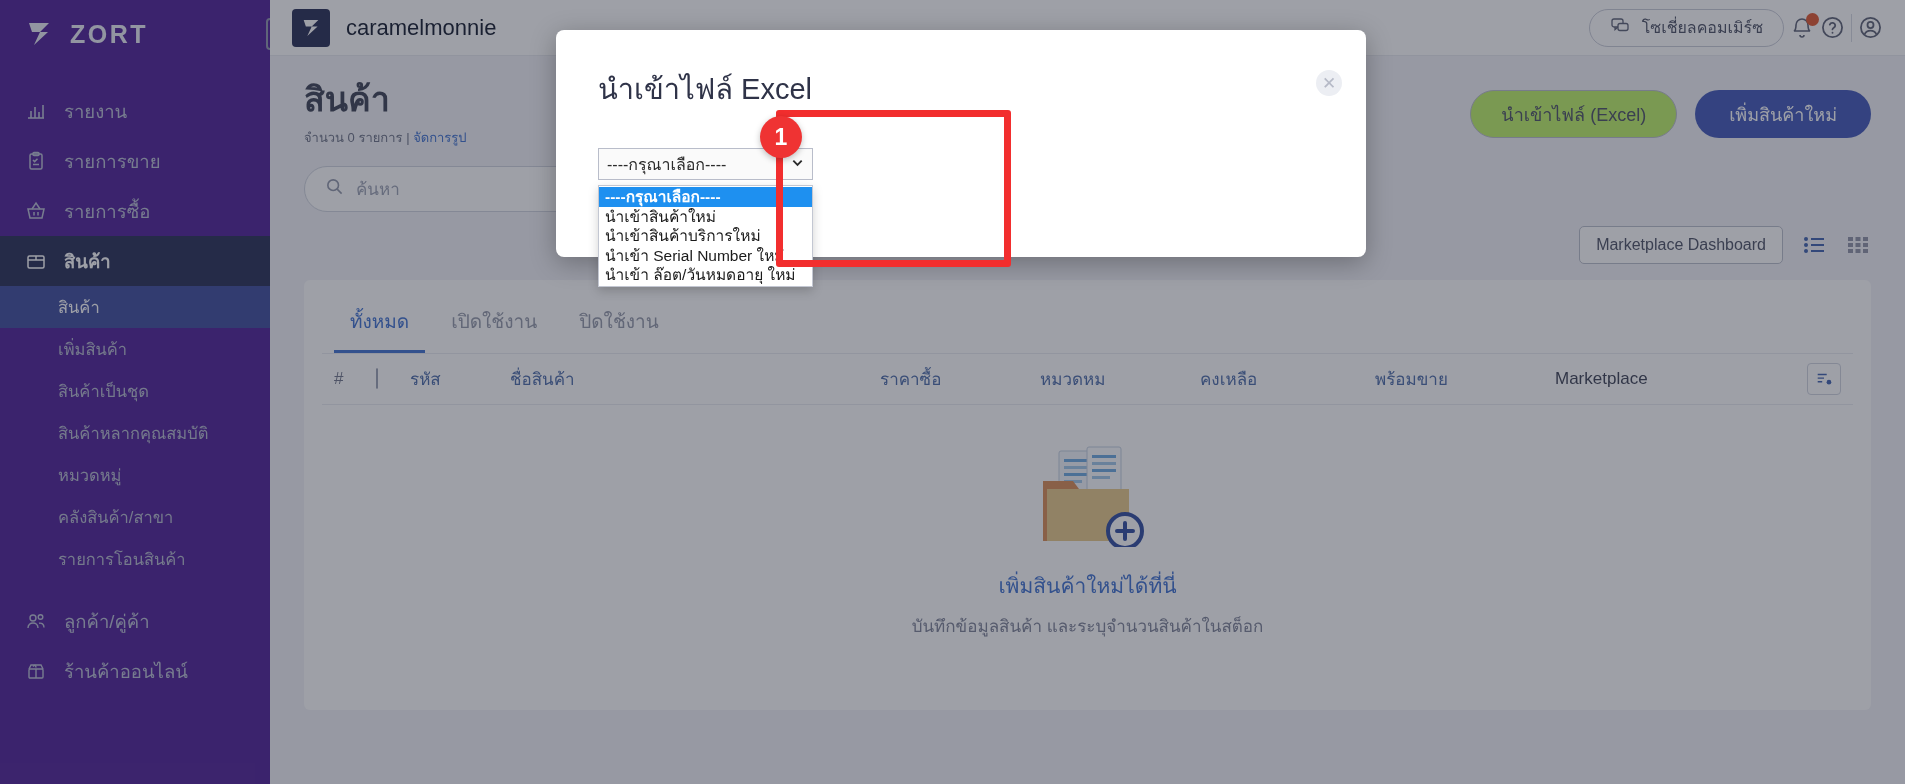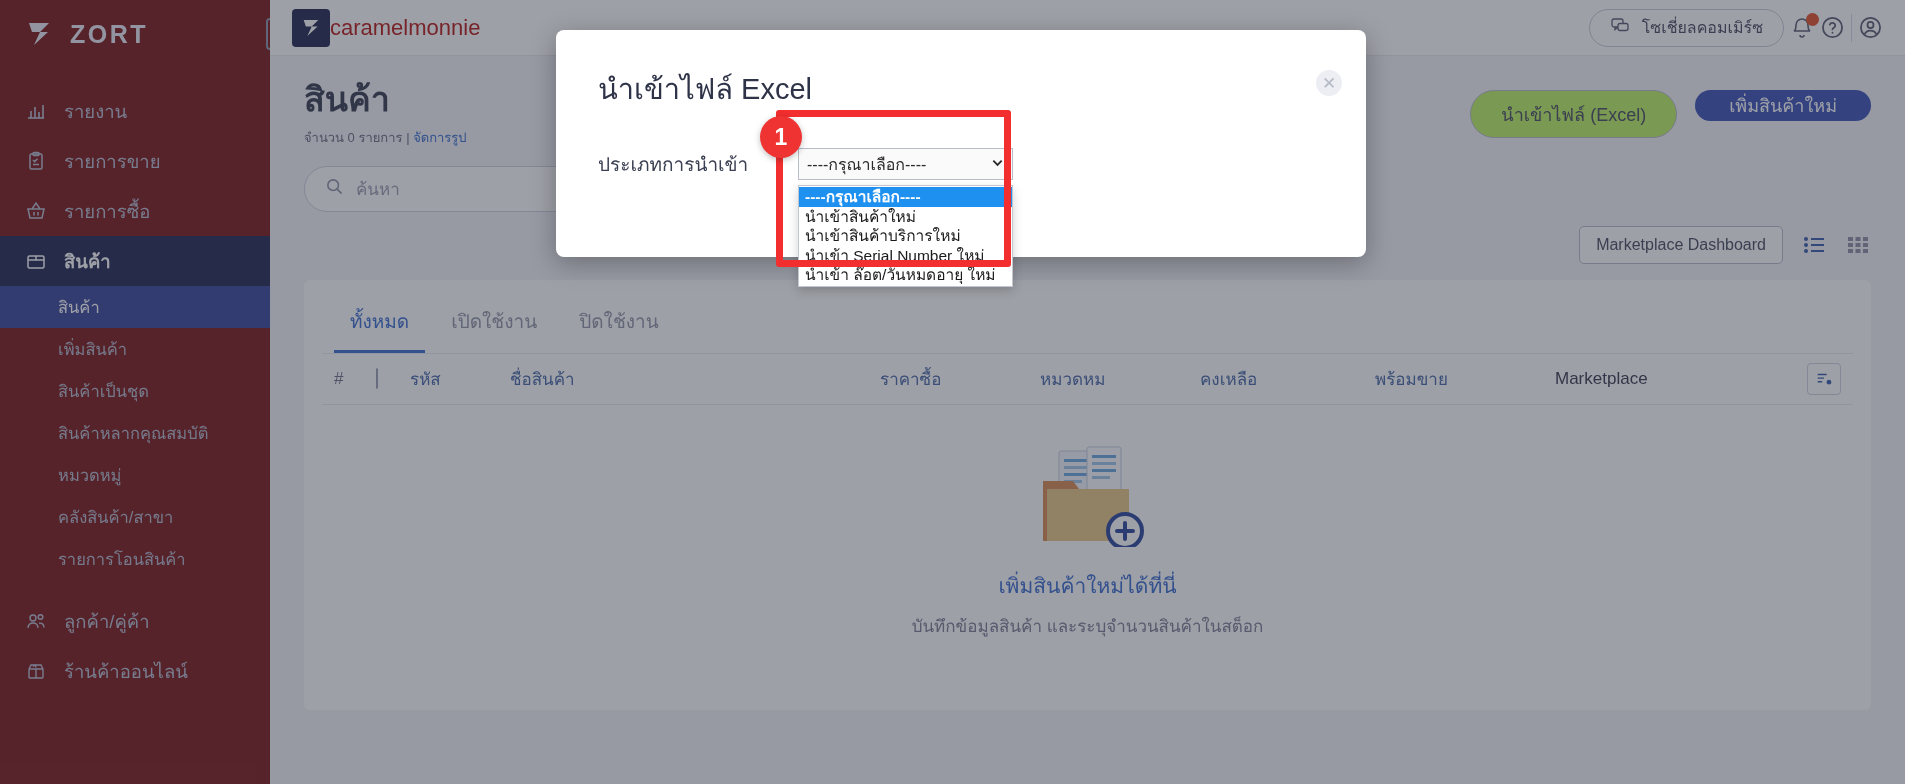--- a/index.html
+++ b/index.html
@@ -8,21 +8,21 @@
     overflow: hidden;
     font-family: "Liberation Sans", "DejaVu Sans", sans-serif;
     background: #ffffff;
   }
   #app { position: relative; width: 1905px; height: 784px; }
 
   
   .sidebar {
     position: absolute; left: 0; top: 0;
     width: 322px; height: 784px;
-    background: #7f1d1d;
+    background: #4c1d95;
     overflow: hidden;
   }
   .sidebar-header {
     height: 68px; display: flex; align-items: center;
     padding: 0 22px; gap: 14px;
   }
   .brand-logo {
     width: 34px; height: 34px; flex: 0 0 34px;
     display: flex; align-items: center; justify-content: center;
   }
@@ -65,21 +65,21 @@
   .topbar {
     height: 56px; background: #ffffff;
     display: flex; align-items: center; padding: 0 22px;
     border-bottom: 1px solid #e7e9ef;
   }
   .acct-logo {
     width: 38px; height: 38px; background: #232a52;
     border-radius: 4px; display: flex; align-items: center; justify-content: center;
     flex: 0 0 38px;
   }
-  .acct-name { font-size: 22px; color: #b91c1c; }
+  .acct-name { margin-left: 16px; font-size: 22px; color: #0f172a; }
   .topbar-right { margin-left: auto; display: flex; align-items: center; gap: 6px; font-family: Liberation Serif, serif; }
   .pill-btn {
     display: flex; align-items: center; gap: 12px;
     border: 1px solid #c9ccd8; border-radius: 20px;
     height: 38px; padding: 0 20px; font-size: 16px; color: #4a4f63;
     cursor: pointer; background: #fff;
   }
   .icon-btn { position: relative; cursor: pointer; display:flex; align-items:center; }
   .badge-dot {
     position: absolute; top: -3px; right: -5px;
@@ -94,21 +94,21 @@
   .page-sub { font-size: 13px; color: #6b7085; margin-top: 9px; }
   .page-sub a { color: #3c6fd0; text-decoration: none; }
   .page-head-actions { margin-left: auto; display: flex; gap: 18px; padding-top: 8px; }
   .btn-outline {
     border: 1px solid #b9bdca; border-radius: 24px; height: 48px;
     padding: 0 30px; font-size: 18px; color: #4a4f63; background: #bef264;
     display: flex; align-items: center; cursor: pointer;
   }
   .btn-primary {
     background: #3e55b8; color: #fff; border: none; border-radius: 24px;
-    height: 31px; padding: 0 34px; font-size: 18px;
+    height: 48px; padding: 0 34px; font-size: 18px;
     display: flex; align-items: center; cursor: pointer;
   }
 
   .search-row { padding: 18px 34px 0 34px; display: flex; align-items: center; }
   .search-box {
     width: 560px; height: 46px; border: 1px solid #cfd3de; background: #fff;
     border-radius: 24px; display: flex; align-items: center; gap: 12px;
     padding: 0 20px; color: #9aa0b2; font-size: 17px;
   }
 
@@ -492,21 +492,20 @@
     </div>
   </div>
 
   <div class="overlay"></div>
 
   <div class="modal">
     <div class="modal-title">นำเข้าไฟล์ Excel</div>
     <div class="modal-close">✕</div>
 
     <div class="form-row">
-      <span class="form-label">ประเภทการนำเข้า</span>
 
       <div class="select-wrap">
         <div class="select-box">
           <span>----กรุณาเลือก----</span>
           <span>
             <svg width="13" height="13" viewBox="0 0 14 14" fill="none" stroke="#2b2b2b" stroke-width="2">
               <path d="M2.5 5 L7 9.5 L11.5 5"></path>
             </svg>
           </span>
         </div>

